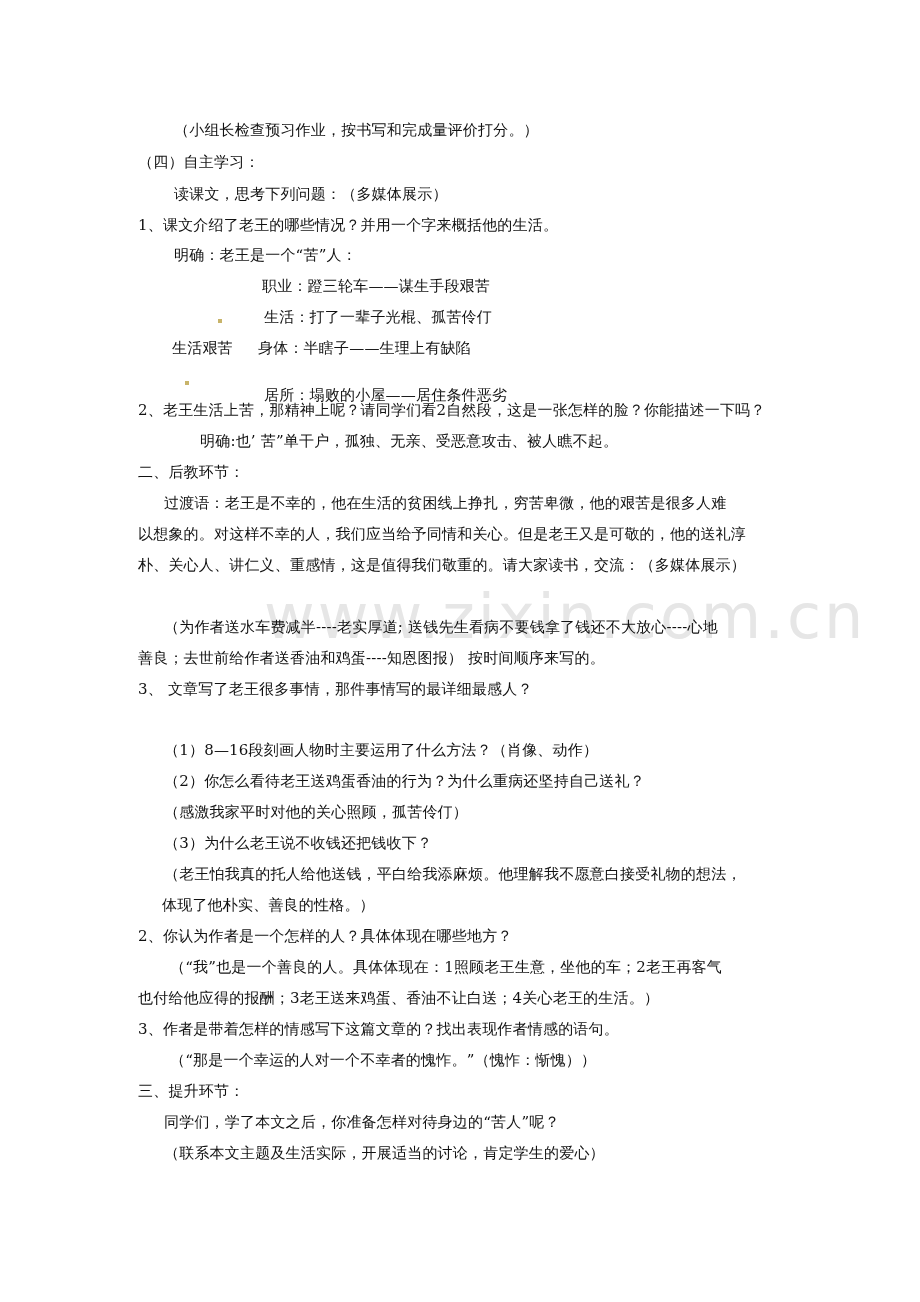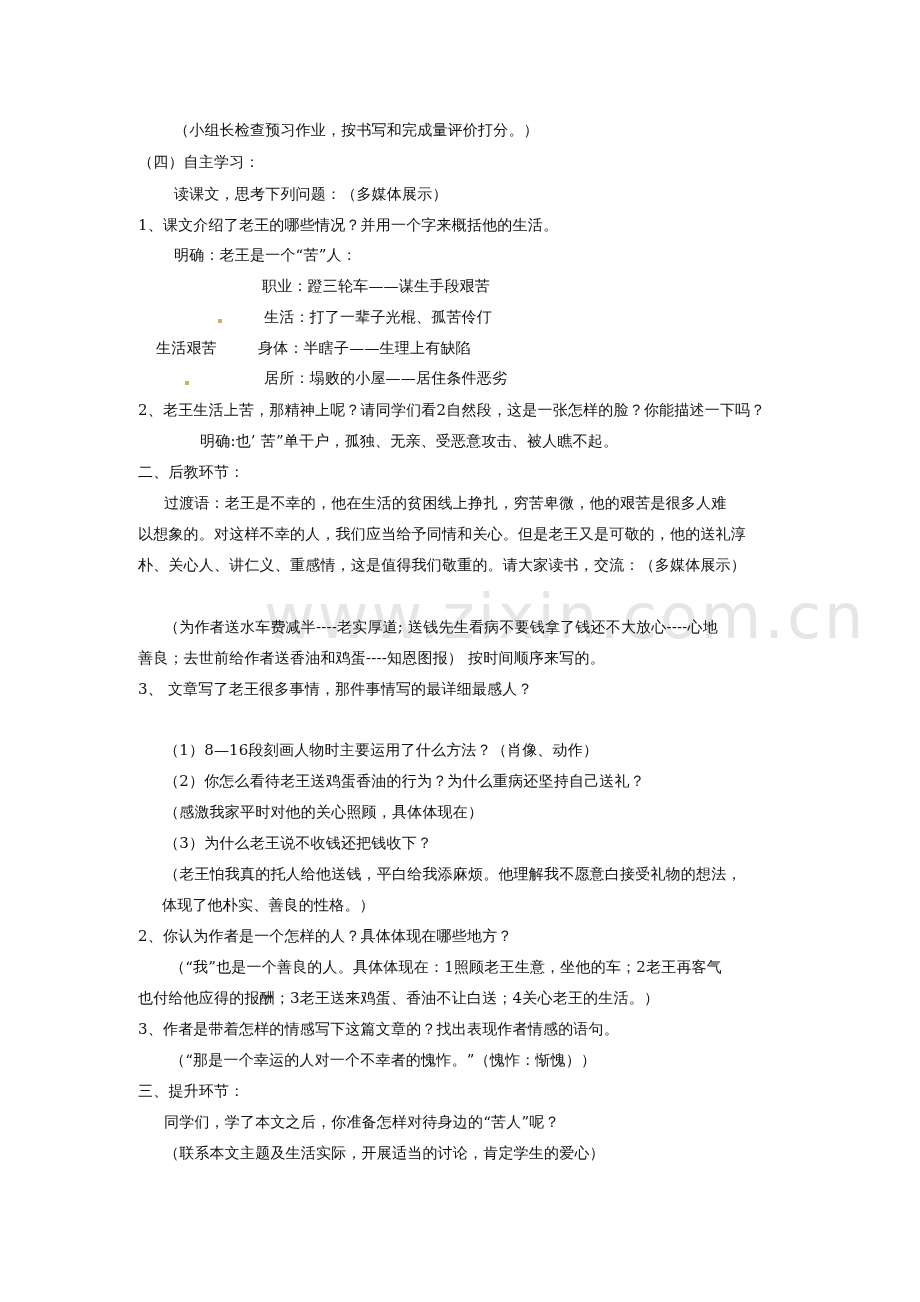--- a/index.html
+++ b/index.html
@@ -21,38 +21,38 @@
   <div class="line" style="left:174px; top:120px;">（小组长检查预习作业，按书写和完成量评价打分。）</div>
   <div class="line" style="left:138px; top:152px;">（四）自主学习：</div>
   <div class="line" style="left:174px; top:184px;">读课文，思考下列问题：（多媒体展示）</div>
   <div class="line" style="left:138px; top:215px;">1、课文介绍了老王的哪些情况？并用一个字来概括他的生活。</div>
   <div class="line" style="left:174px; top:245px;">明确：老王是一个“苦”人：</div>
   <div class="line" style="left:262px; top:276px;">职业：蹬三轮车——谋生手段艰苦</div>
 
   <div class="dot" style="left: 218px; top: 319px; background: rgb(200, 180, 106);" title="#c8b46a"></div>
   <div class="line" style="left:264px; top:307px;">生活：打了一辈子光棍、孤苦伶仃</div>
 
-  <div class="line" style="left:156px; top:338px;">生活艰苦</div>
+  <div class="line" style="left:172px; top:338px;">生活艰苦</div>
   <div class="line" style="left:258px; top:338px;">身体：半瞎子——生理上有缺陷</div>
 
   <div class="dot" style="left: 185px; top: 381px; background: rgb(200, 180, 106);"></div>
-  <div class="line" style="left:264px; top:368px;">居所：塌败的小屋——居住条件恶劣</div>
+  <div class="line" style="left:264px; top:385px;">居所：塌败的小屋——居住条件恶劣</div>
 
   <div class="line" style="left:138px; top:400px;">2、老王生活上苦，那精神上呢？请同学们看2自然段，这是一张怎样的脸？你能描述一下吗？</div>
   <div class="line" style="left:200px; top:431px;">明确:也’  苦”单干户，孤独、无亲、受恶意攻击、被人瞧不起。</div>
   <div class="line" style="left:138px; top:462px;">二、后教环节：</div>
   <div class="line" style="left:164px; top:493px;">过渡语：老王是不幸的，他在生活的贫困线上挣扎，穷苦卑微，他的艰苦是很多人难</div>
   <div class="line" style="left:138px; top:524px;">以想象的。对这样不幸的人，我们应当给予同情和关心。但是老王又是可敬的，他的送礼淳</div>
   <div class="line" style="left:138px; top:555px;">朴、关心人、讲仁义、重感情，这是值得我们敬重的。请大家读书，交流：（多媒体展示）</div>
   <div class="line" style="left:164px; top:617px;">（为作者送水车费减半----老实厚道; 送钱先生看病不要钱拿了钱还不大放心----心地</div>
   <div class="line" style="left:138px; top:648px;">善良；去世前给作者送香油和鸡蛋----知恩图报）   按时间顺序来写的。</div>
   <div class="line" style="left:138px; top:679px;">3、 文章写了老王很多事情，那件事情写的最详细最感人？</div>
   <div class="line" style="left:164px; top:740px;">（1）8—16段刻画人物时主要运用了什么方法？（肖像、动作）</div>
   <div class="line" style="left:164px; top:771px;">（2）你怎么看待老王送鸡蛋香油的行为？为什么重病还坚持自己送礼？</div>
-  <div class="line" style="left:164px; top:802px;">（感激我家平时对他的关心照顾，具体体现在）</div>
+  <div class="line" style="left:164px; top:802px;">（感激我家平时对他的关心照顾，孤苦伶仃）</div>
   <div class="line" style="left:164px; top:833px;">（3）为什么老王说不收钱还把钱收下？</div>
   <div class="line" style="left:164px; top:864px;">（老王怕我真的托人给他送钱，平白给我添麻烦。他理解我不愿意白接受礼物的想法，</div>
   <div class="line" style="left:162px; top:895px;">体现了他朴实、善良的性格。）</div>
   <div class="line" style="left:138px; top:926px;">2、你认为作者是一个怎样的人？具体体现在哪些地方？</div>
   <div class="line" style="left:170px; top:957px;">（“我”也是一个善良的人。具体体现在：1照顾老王生意，坐他的车；2老王再客气</div>
   <div class="line" style="left:138px; top:988px;">也付给他应得的报酬；3老王送来鸡蛋、香油不让白送；4关心老王的生活。）</div>
   <div class="line" style="left:138px; top:1019px;">3、作者是带着怎样的情感写下这篇文章的？找出表现作者情感的语句。</div>
   <div class="line" style="left:170px; top:1050px;text-align:right;">（“那是一个幸运的人对一个不幸者的愧怍。”（愧怍：惭愧））</div>
   <div class="line" style="left:138px; top:1081px;">三、提升环节：</div>
   <div class="line" style="left:164px; top:1112px;">同学们，学了本文之后，你准备怎样对待身边的“苦人”呢？</div>

